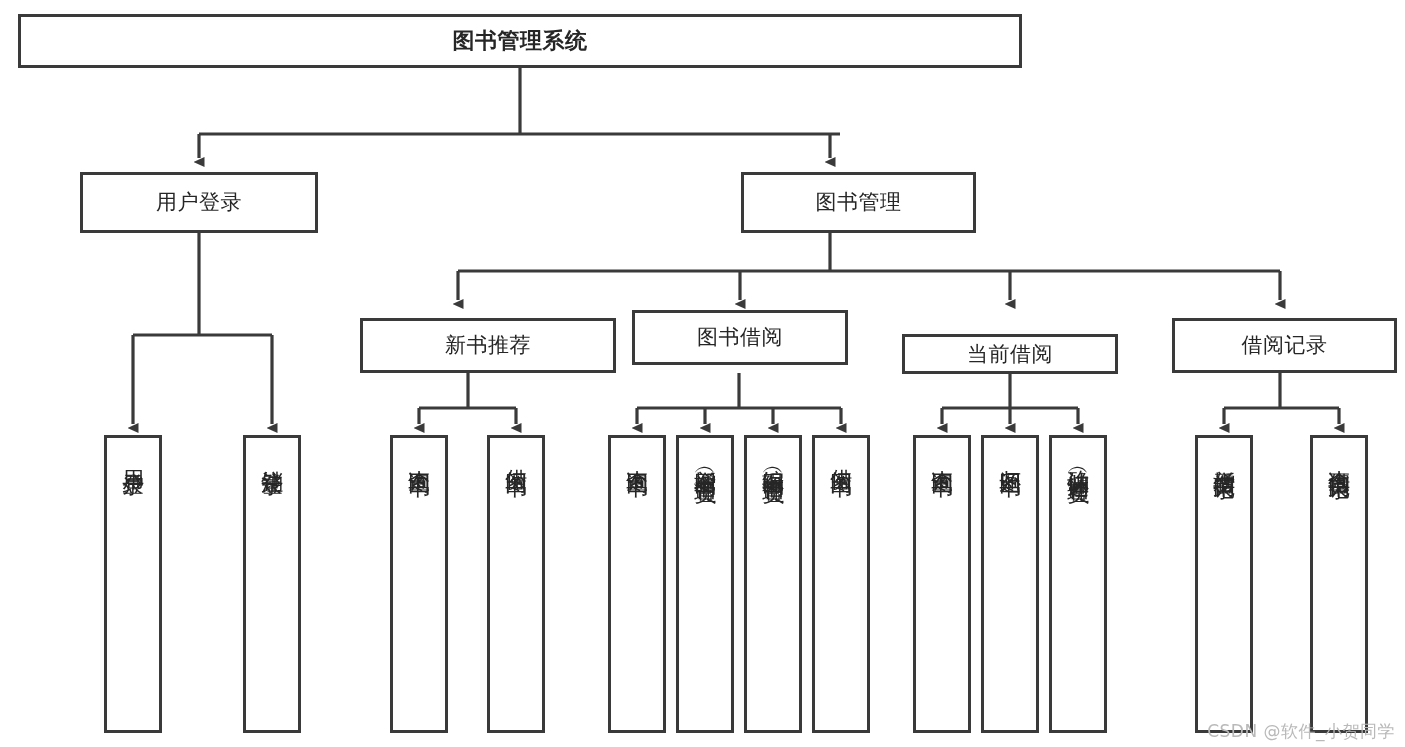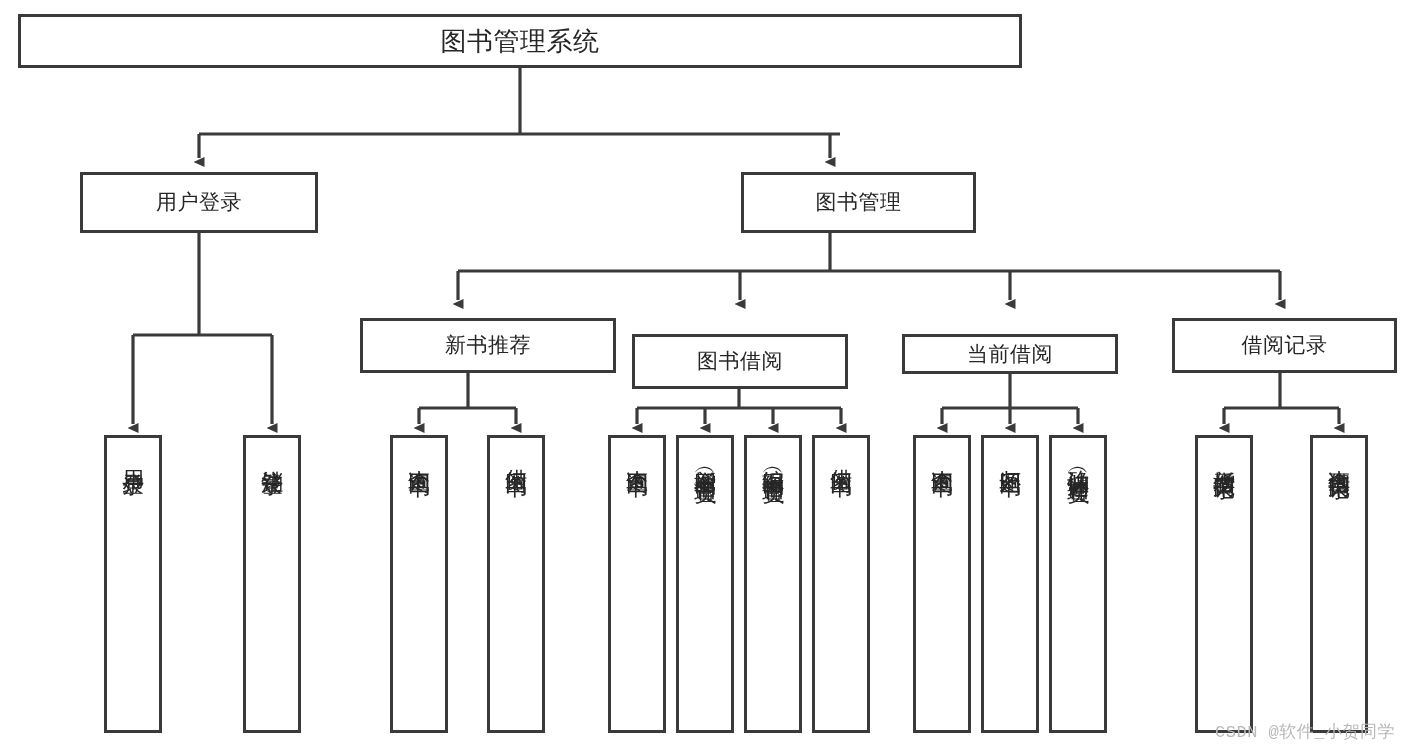--- a/index.html
+++ b/index.html
@@ -32,21 +32,21 @@
     z-index:2;
   }
   .node .lbl{
     font-size:21px;
     line-height:1.18;
     color:#262626;
     letter-spacing:0.5px;
     white-space:nowrap;
     text-align:center;
   }
-  .node.root .lbl{font-size:26px;}
+  .node.root .lbl{font-size:22px;font-weight:bold;}
   .node.leaf{
     border-width:3px;
     align-items:flex-start;
     padding-top:14px;
   }
   .node.leaf .lbl{
     writing-mode:vertical-rl;
     text-orientation:upright;
     font-size:22px;
     line-height:1.30;
@@ -56,21 +56,20 @@
   }
   .watermark{
     position:absolute;
     right:10px;
     bottom:4px;
     font-size:17px;
     color:#b9b9b9;
     letter-spacing:0.5px;
     z-index:5;
     white-space:nowrap;
-    font-family:Liberation Mono, monospace;
   }
 </style>
 </head>
 <body>
 
 <div id="canvas">
 
   <svg id="edges" viewBox="0 0 1405 747" xmlns="http://www.w3.org/2000/svg">
     <defs>
       <marker id="arrow" markerWidth="10" markerHeight="11" refX="1" refY="5.5" orient="auto" markerUnits="userSpaceOnUse">
@@ -130,21 +129,21 @@
   </div>
 
   <div class="node" style="left:712px; top:172px; width:235px; height:61px;margin-left:29px;">
     <span class="lbl">图书管理</span>
   </div>
 
   <div class="node" style="left:360px; top:318px; width:256px; height:55px;">
     <span class="lbl">新书推荐</span>
   </div>
 
-  <div class="node" style="left:632px; top:334px; width:216px; height:55px;">
+  <div class="node" style="left:632px; top:310px; width:216px; height:55px;">
     <span class="lbl">图书借阅</span>
   </div>
 
   <div class="node" style="left:902px; top:318px; width:216px; height:40px;margin-top:16px;">
     <span class="lbl">当前借阅</span>
   </div>
 
   <div class="node" style="left:1172px; top:318px; width:225px; height:55px;">
     <span class="lbl">借阅记录</span>
   </div>

